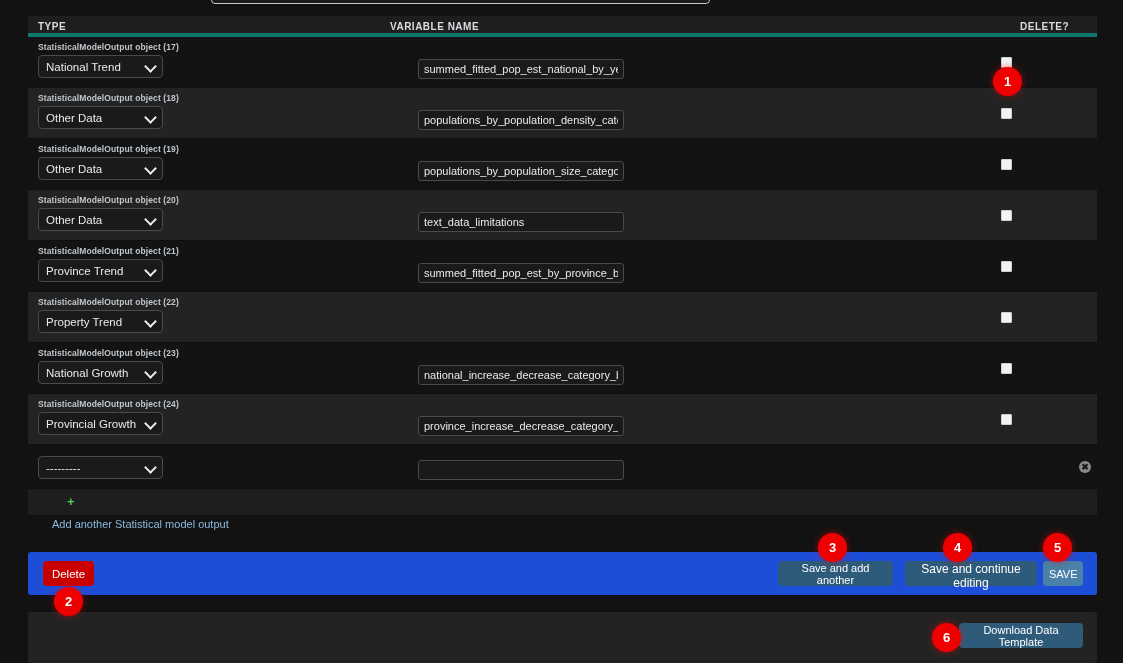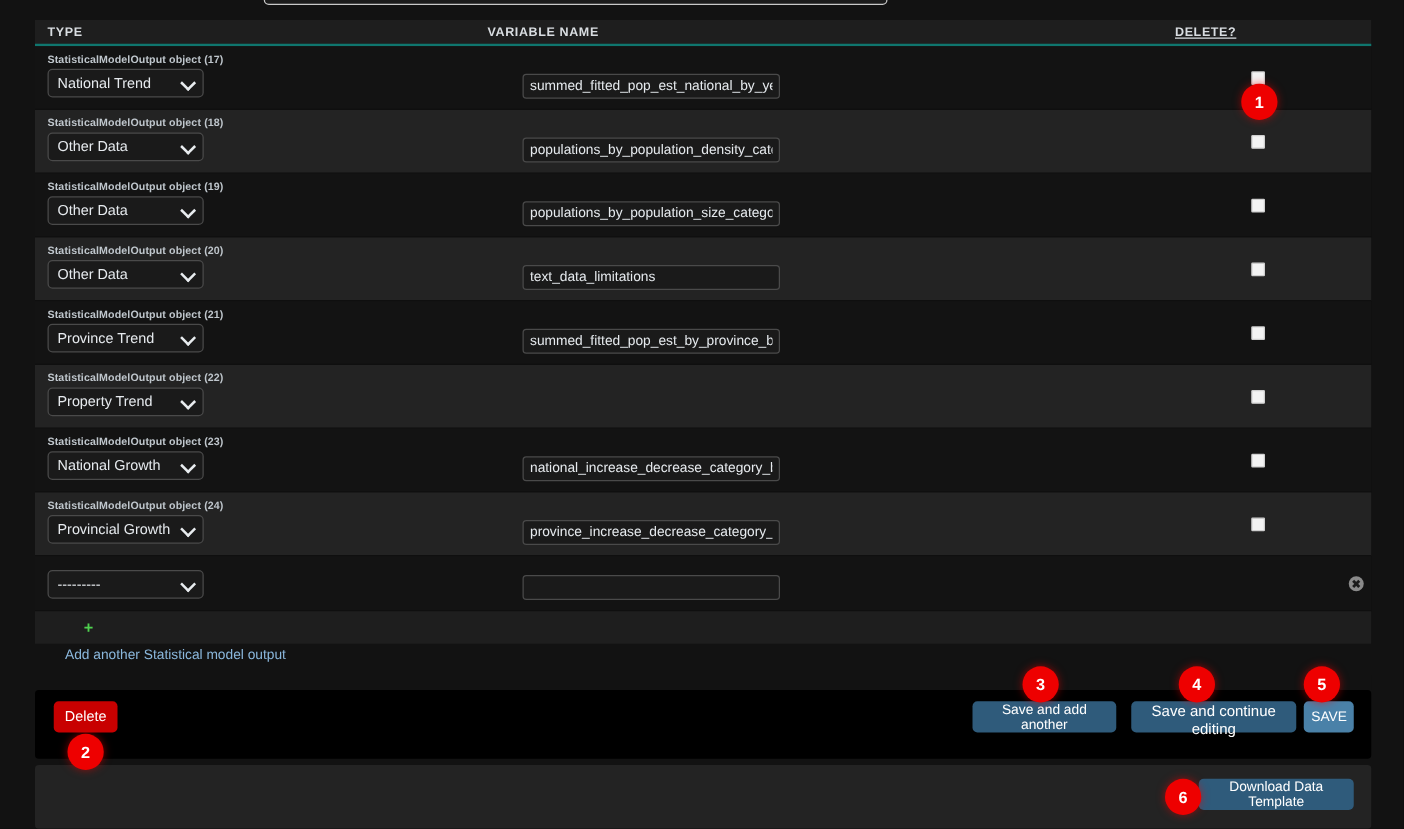--- a/index.html
+++ b/index.html
@@ -22,30 +22,30 @@
   .module {
     position: absolute; left: 28px; top: 16px; width: 1069px;
     background: #131313;
   }
   .module-title {
     height: 22px; background: #2c5573; color: #f2f4f6;
     font-size: 11px; font-weight: bold; letter-spacing: .55px;
     display: flex; align-items: center; padding-left: 9px;
   }
   .thead {
-    height: 21px; background: #1e1e1e; border-bottom: 2px solid #0f766e;
+    height: 21px; background: #1e1e1e; border-bottom: 4px solid #0f766e;
     position: relative;
   }
   .th {
     position: absolute; top: 0; height: 21px; display: flex; align-items: center;
     font-size: 10px; font-weight: bold; color: #d9dde1; letter-spacing: .5px;
   }
   .th-type { left: 10px; }
   .th-var  { left: 362px; }
-  .th-del  { left: 912px; text-decoration: underline; }
+  .th-del  { left: 992px; }
 
   .row { position: relative; height: 51px; border-bottom: 1px solid #0f0f0f; }
   .row.odd  { background: #131313; }
   .row.even { background: #232323; }
 
   .obj-label {
     position: absolute; left: 10px; top: 5px;
     font-size: 8.5px; font-weight: bold; color: #bfc6cc; letter-spacing: .1px;
     white-space: nowrap;
   }
@@ -101,21 +101,21 @@
   .plus {
     position: absolute; left: 39px; top: 7px;
     color: #4fd14f; font-size: 13px; font-weight: bold; line-height: 12px;
   }
 
   
   .gap { height: 20px; background: #121212; }
 
   
   .submit-row {
-    position: relative; height: 55px; background: #000000; border-radius: 3px;
+    position: relative; height: 43px; background: #1d4ed8; border-radius: 3px;
   }
   .btn {
     position: absolute; border: none; border-radius: 4px;
     font-family: "Liberation Sans", sans-serif; cursor: pointer;
     color: #ffffff;
   }
   .btn-delete {
     left: 15px; top: 9px; width: 51px; height: 25px;
     background: #c80000; font-size: 11.5px;
   }

